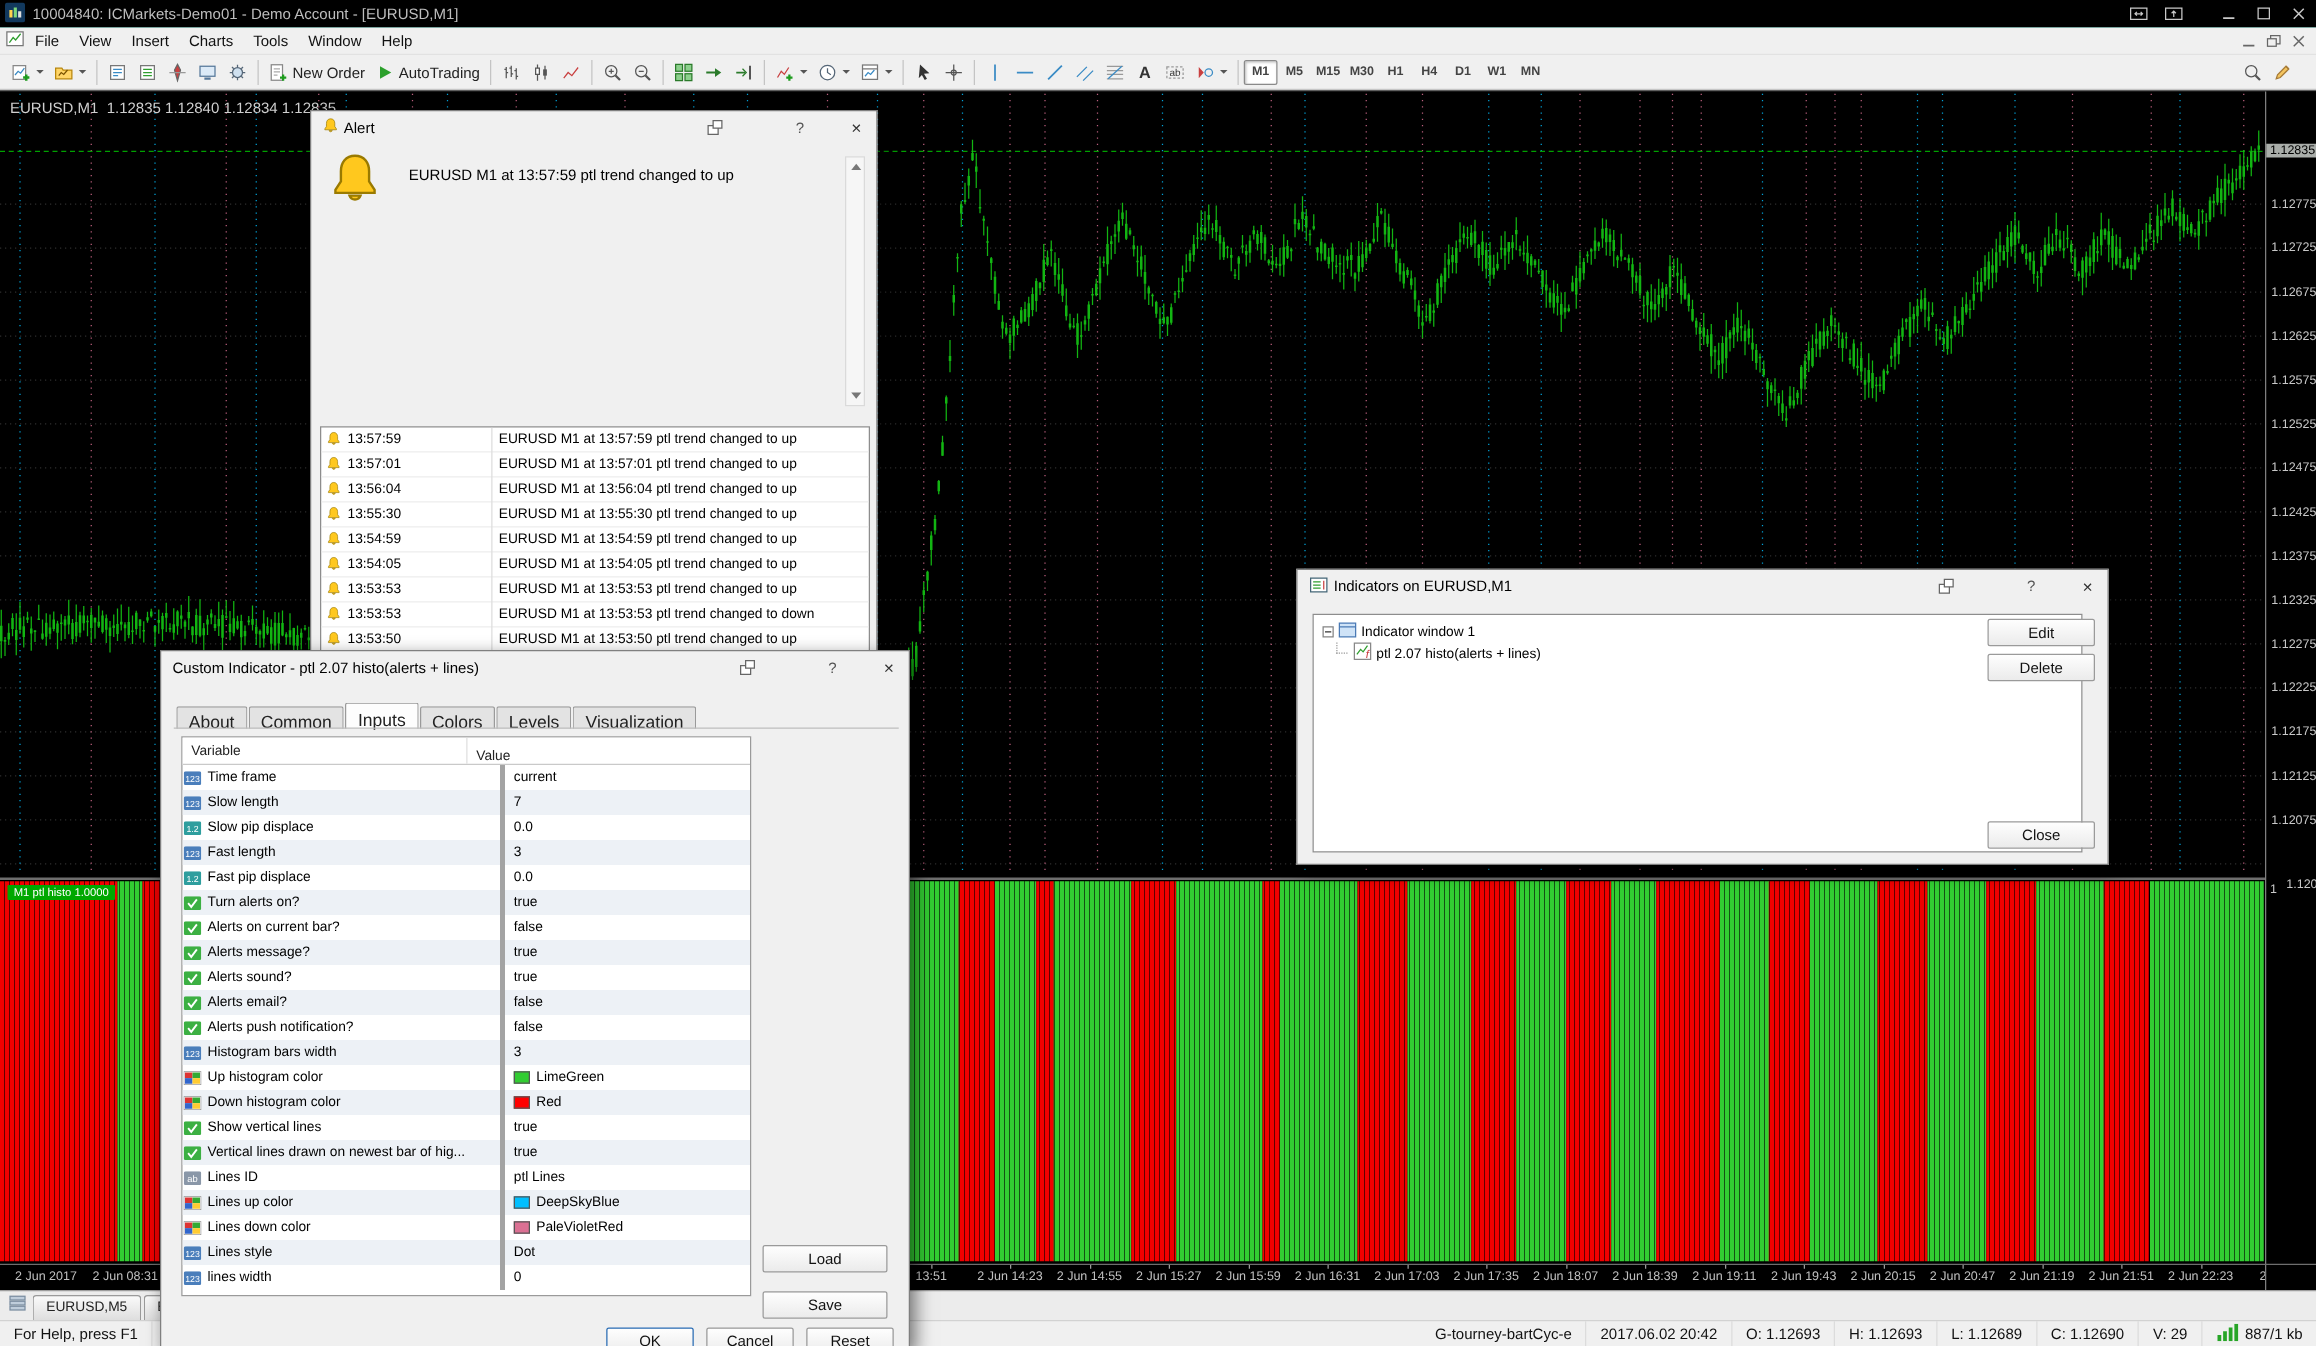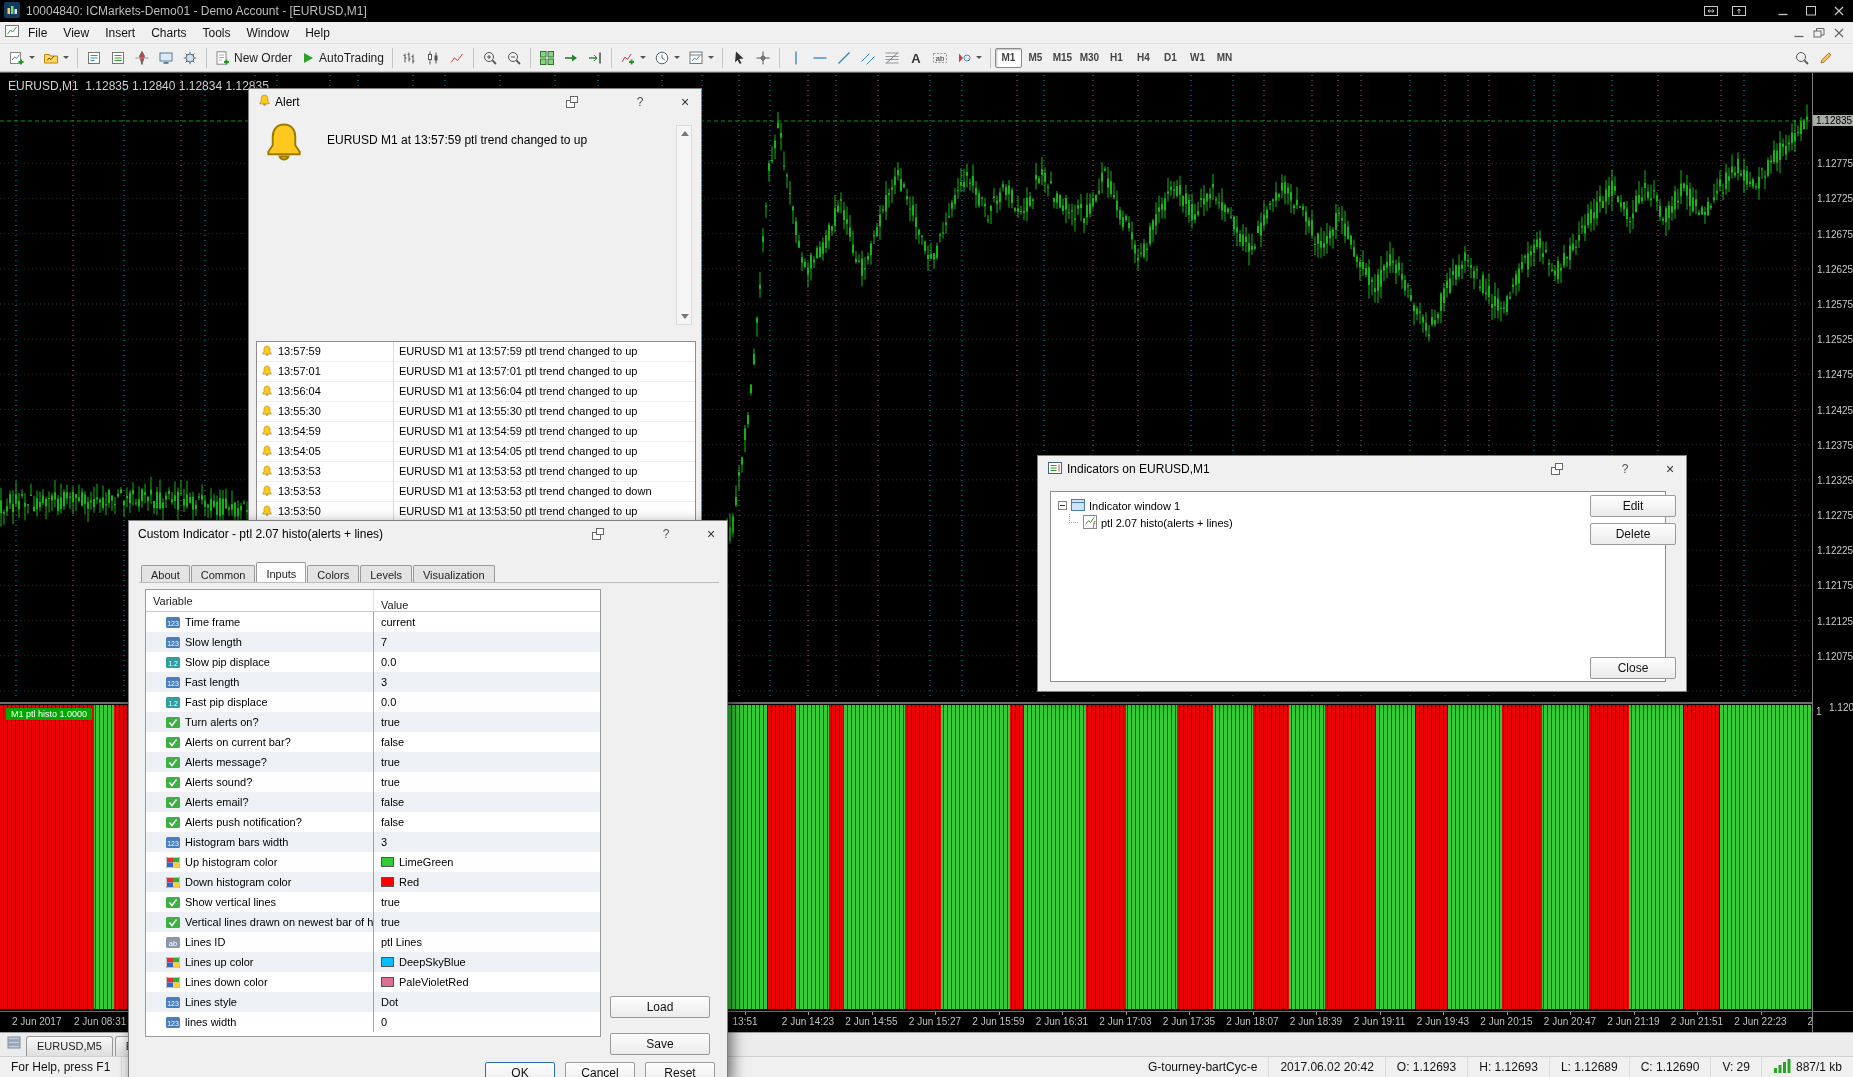--- a/index.html
+++ b/index.html
@@ -78,30 +78,30 @@
 #alert-list{position:absolute;left:7px;top:252px;width:440px;height:212px;background:#fff;border:1px solid #8d8d8d;overflow:hidden}
 .alert-row{height:20px;border-bottom:1px solid #ededed;font-size:11px;color:#000;position:relative}
 .alert-row .abell{position:absolute;left:4px;top:3px}
 .alert-row .atime{position:absolute;left:21px;top:3px}
 .alert-row .amsg{position:absolute;left:142px;top:3px;white-space:nowrap}
 #alert-coldiv{position:absolute;left:136px;top:0;width:1px;height:100%;background:#ddd;z-index:2}
 
 
 #ci-dialog{left:128px;top:520px;width:600px;height:560px;z-index:50}
 #ci-tabs{position:absolute;left:12px;top:40px;height:22px;display:flex;align-items:flex-end}
-.ci-tab{padding:3px 9px;font-size:11px;border:1px solid #9a9a9a;border-bottom:none;background:#e3e3e3;margin-right:1px;border-radius:2px 2px 0 0;color:#222;height:18px}
+.ci-tab{padding:3px 9px;font-size:14px;border:1px solid #9a9a9a;border-bottom:none;background:#e3e3e3;margin-right:1px;border-radius:2px 2px 0 0;color:#222;height:18px}
 .ci-tab.active{background:#fdfdfd;height:21px;padding-top:5px}
 #ci-tabline{position:absolute;left:10px;top:61px;width:580px;height:1px;background:#bdbdbd}
 #ci-table{position:absolute;left:16px;top:68px;width:456px;height:448px;background:#fff;border:1px solid #9a9a9a;font-size:11px;overflow:hidden}
 .ci-header{display:flex;height:22px;border-bottom:1px solid #c9c9c9;align-items:flex-end;background:#fff;color:#222}
 .ci-h1{width:228px;padding-left:7px;border-right:1px solid #e0e0e0;height:100%;display:flex;align-items:center}
 .ci-h2{padding-left:7px}
 .ci-row{display:flex;height:20px;align-items:center;color:#000}
 .ci-row.alt{background:#edf1f6}
-.ci-c1{width:228px;display:flex;align-items:center;gap:5px;padding-left:20px;border-right:1px solid #a3a3a3;height:100%;overflow:hidden;white-space:nowrap}
+.ci-c1{width:258px;display:flex;align-items:center;gap:5px;padding-left:1px;border-right:4px solid #a3a3a3;height:100%;overflow:hidden;white-space:nowrap}
 .ci-c2{padding-left:7px;display:flex;align-items:center;gap:5px;white-space:nowrap}
 .swatch{width:13px;height:10px;border:1px solid #555;flex:none}
 .btn{position:absolute;height:22px;background:linear-gradient(#fefefe,#ebebeb);border:1px solid #9a9a9a;border-radius:2px;font-size:12px;color:#111;display:flex;align-items:center;justify-content:center}
 #ci-load{left:481px;top:475px;width:100px}
 #ci-save{left:481px;top:512px;width:100px}
 #ci-ok{left:356px;top:541px;width:70px;border-color:#2a6db5}
 #ci-cancel{left:436px;top:541px;width:70px}
 #ci-reset{left:516px;top:541px;width:70px}
 
 

